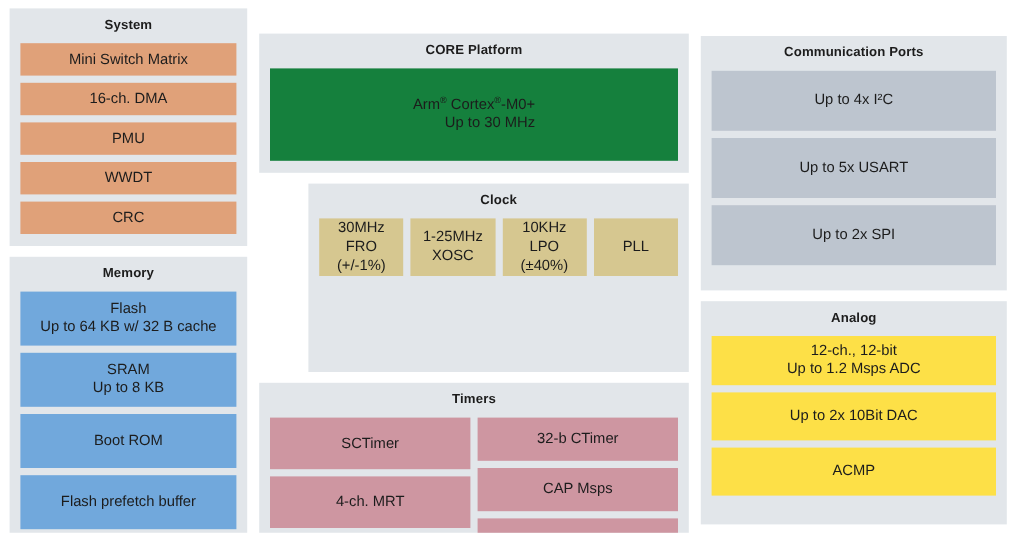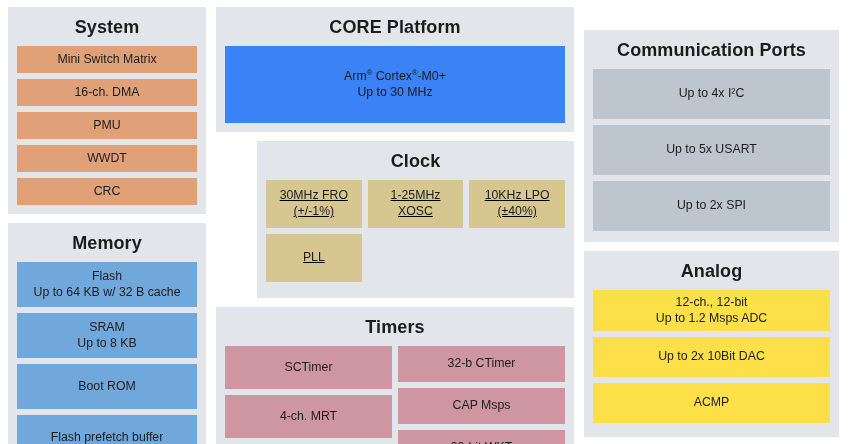--- a/index.html
+++ b/index.html
@@ -35,21 +35,21 @@
 
   .panel {
     background: #e2e6ea;
     box-sizing: border-box;
     padding: 7px 9px 9px 9px;
     display: flex;
     flex-direction: column;
   }
   .panel-title {
     text-align: center;
-    font-size: 18px;
+    font-size: 11px;
     font-weight: bold;
     color: #1c1c1c;
     line-height: 1.45;
     margin-bottom: 6px;
     letter-spacing: 0.1px;
   }
   .blocks {
     display: flex;
     flex-direction: column;
     gap: 6px;
@@ -64,37 +64,36 @@
     color: #1c1c1c;
     line-height: 1.28;
     box-sizing: border-box;
     padding: 4px 6px;
     white-space: pre-line;
   }
 
   
   .c-system  { background: #e0a179; }
   .c-memory  { background: #71a8dc; }
-  .c-core    { background: #3b82f6; }
+  .c-core    { background: #15803d; text-align: right; }
   .c-clock   { background: #d6c790; }
   .c-timer   { background: #ce96a1; }
   .c-comm    { background: #bdc5cf; }
   .c-analog  { background: #fde047; }
 
   
   .panel-system .block  { height: 27px; }
   .panel-memory .block  { height: 45px; }
 
   .panel-core .block    { height: 77px; }
 
   .clock-grid {
     display: grid;
-    grid-template-columns: 1fr 1fr 1fr;
-    gap: 6px;
-    text-decoration: underline;
+    grid-template-columns: 1fr 1fr 1fr 1fr;
+    gap: 6px;
   }
   .clock-grid .block { height: 48px; }
 
   .timers-wrap {
     display: flex;
     gap: 6px;
   }
   .timers-left {
     flex: 1 1 0;
     display: flex;
@@ -147,21 +146,21 @@
 Up to 8 KB</div>
         <div class="block c-memory">Boot ROM</div>
         <div class="block c-memory">Flash prefetch buffer</div>
       </div>
     </div>
 
   </div>
 
   <div class="column col-mid">
 
-    <div class="panel panel-core" style="flex:0 0 116px;">
+    <div class="panel panel-core" style="flex:0 0 116px;margin-top:21px;">
       <div class="panel-title">CORE Platform</div>
       <div class="blocks">
         <div class="block c-core"><span>Arm<sup>®</sup> Cortex<sup>®</sup>-M0+<br>Up to 30 MHz</span></div>
       </div>
     </div>
 
     <div class="panel panel-clock" style="flex:0 0 157px;margin-left:41px;">
       <div class="panel-title">Clock</div>
       <div class="clock-grid">
         <div class="block c-clock">30MHz FRO (+/-1%)</div>

